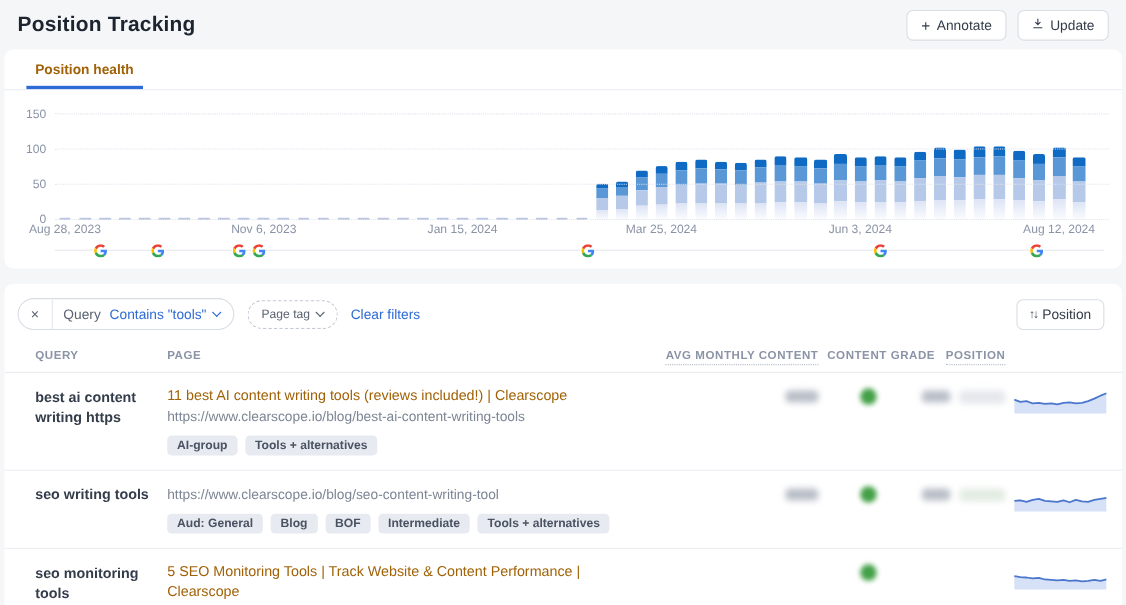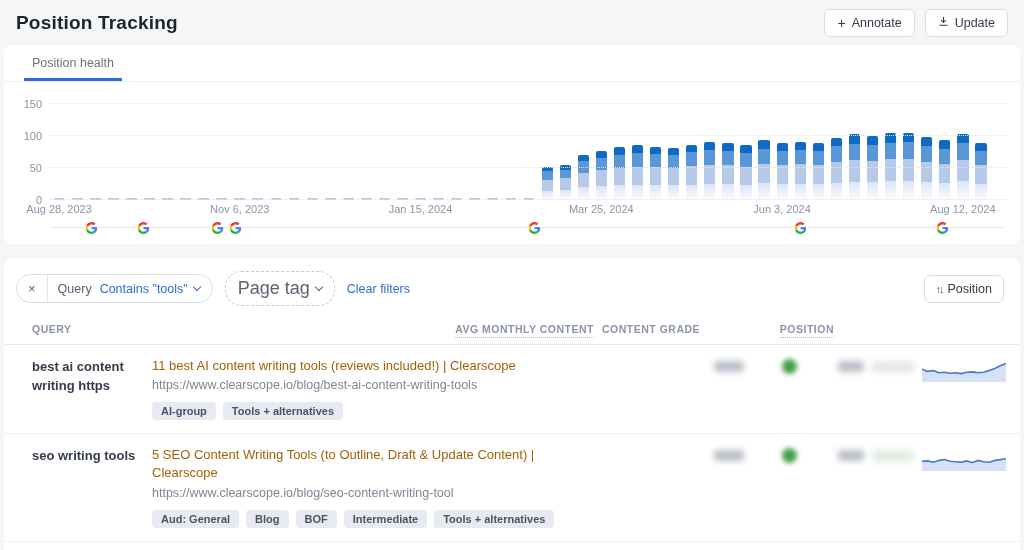--- a/index.html
+++ b/index.html
@@ -12,22 +12,22 @@
   .hdr-actions { display:flex; gap:10px; }
   .btn { display:flex; align-items:center; gap:6px; background:#fff; border:1px solid #d9dde4;
     border-radius:6px; padding:6px 12px; font-size:12.5px; font-weight:500; color:#333c4a; cursor:pointer; }
   .btn .plus { font-size:14px; line-height:10px; color:#333c4a; }
 
   
   .card { background:#fff; border-radius:8px; margin:0 4px; }
 
   
   .tabbar { padding:0 20px; border-bottom:1px solid #eceef3; }
-  .tab { display:inline-block; padding:11px 8px 8px 8px; font-size:12.5px; font-weight:400;
-    color:#737373; border-bottom:3px solid #2e6bd6; cursor:pointer;text-align:center; }
+  .tab { display:inline-block; padding:11px 8px 8px 8px; font-size:12.5px; font-weight:700;
+    color:#a16207; border-bottom:3px solid #2e6bd6; cursor:pointer;text-align:center; }
 
   
   .chart-wrap { padding:10px 12px 6px 6px; }
   .plot-row { display:flex; }
   .ylabels { position:relative; width:40px; height:108px; flex:none; }
   .ylabel { position:absolute; right:8px; transform:translateY(50%); font-size:11px; color:#8a93a6; }
   .plot { position:relative; flex:1; height:108px; }
   .gridline { position:absolute; left:0; right:0; border-top:1px dotted #e0e4ed; }
   .bars { position:absolute; inset:0; display:flex; align-items:flex-end; }
   .slot { flex:1; display:flex; justify-content:center; align-items:flex-end; height:100%; }
@@ -41,21 +41,21 @@
     border-radius:50%; display:flex; align-items:center; justify-content:center; cursor:pointer; }
 
   
   .filterbar { display:flex; align-items:center; gap:12px; padding:13px 16px 11px 12px; }
   .fpill { display:flex; align-items:center; border:1px solid #d9dde4; border-radius:16px; background:#fff;
     font-size:12.5px; overflow:hidden; }
   .fpill .x { padding:6px 11px; color:#5a6372; border-right:1px solid #e3e6eb; font-size:13px; cursor:pointer; }
   .fpill .lbl { padding:6px 6px 6px 10px; color:#5a6372; }
   .fpill .val { padding:6px 12px 6px 2px; color:#2e6bd6; font-weight:500; display:flex; align-items:center; cursor:pointer; }
   .dashed-pill { display:flex; align-items:center; border:1px dashed #c4cad5; border-radius:16px;
-    padding:6px 12px; font-size:18px; color:#5a6372; cursor:pointer; }
+    padding:6px 12px; font-size:11px; color:#5a6372; cursor:pointer; }
   .chev { width:6px; height:6px; border-right:1.5px solid currentColor; border-bottom:1.5px solid currentColor;
     transform:rotate(45deg); display:inline-block; margin-left:6px; margin-top:-3px; }
   .link { color:#2e6bd6; font-size:12.5px; font-weight:500; cursor:pointer; }
   .spacer { flex:1; }
   .sort-btn { display:flex; align-items:center; gap:5px; background:#fff; border:1px solid #d9dde4;
     border-radius:6px; padding:6px 11px; font-size:12.5px; font-weight:500; color:#333c4a; cursor:pointer; }
   .updown { font-size:11px; letter-spacing:-2px; color:#444e5d; }
 
   
   .tgrid { display:grid; grid-template-columns:120px 1fr 150px 90px 80px 86px; column-gap:0;
@@ -493,20 +493,21 @@
     <span class="link">Clear filters</span>
     <span class="spacer"></span>
     <button class="sort-btn">
       <span class="updown">↑↓</span>
       <span>Position</span>
     </button>
   </div>
 
   <div class="tgrid thead">
     <div class="th">QUERY</div>
+    <div class="th">PAGE</div>
     <div class="th right"><span class="dotted">AVG MONTHLY CONTENT</span></div>
     <div class="th" style="padding-left:8px;">CONTENT GRADE</div>
     <div class="th right"><span class="dotted">POSITION</span></div>
     <div class="th"></div>
   </div>
 
   <div id="tbody">
       <div class="trow">
         <div class="tgrid">
           <div class="q-cell">best ai content writing https</div>
@@ -533,21 +534,20 @@
               <polygon points="0.0,12.2 5.6,14.4 11.2,13.6 16.8,15.8 22.4,15.3 28.0,16.2 33.6,15.8 39.2,16.6 44.8,15.3 50.4,14.9 56.0,15.8 61.6,15.3 67.2,13.6 72.8,11.4 78.4,8.7 84.0,6.5 84,25 0,25" fill="#cfdcf6" opacity="0.85"></polygon>
               <polyline points="0.0,12.2 5.6,14.4 11.2,13.6 16.8,15.8 22.4,15.3 28.0,16.2 33.6,15.8 39.2,16.6 44.8,15.3 50.4,14.9 56.0,15.8 61.6,15.3 67.2,13.6 72.8,11.4 78.4,8.7 84.0,6.5" fill="none" stroke="#4a76cc" stroke-width="1.6" stroke-linejoin="round"></polyline>
             </svg>
           </div>
         </div>
       </div>
       <div class="trow">
         <div class="tgrid">
           <div class="q-cell">seo writing tools</div>
           <div>
-            <div class="p-title">5 SEO Content Writing Tools (to Outline, Draft &amp; Update Content) | Clearscope</div>
             <div class="p-url">https://www.clearscope.io/blog/seo-content-writing-tool</div>
             <div class="tags">
               <span class="tag">Aud: General</span>
               <span class="tag">Blog</span>
               <span class="tag">BOF</span>
               <span class="tag">Intermediate</span>
               <span class="tag">Tools + alternatives</span>
             </div>
           </div>
           <div class="c-right">

